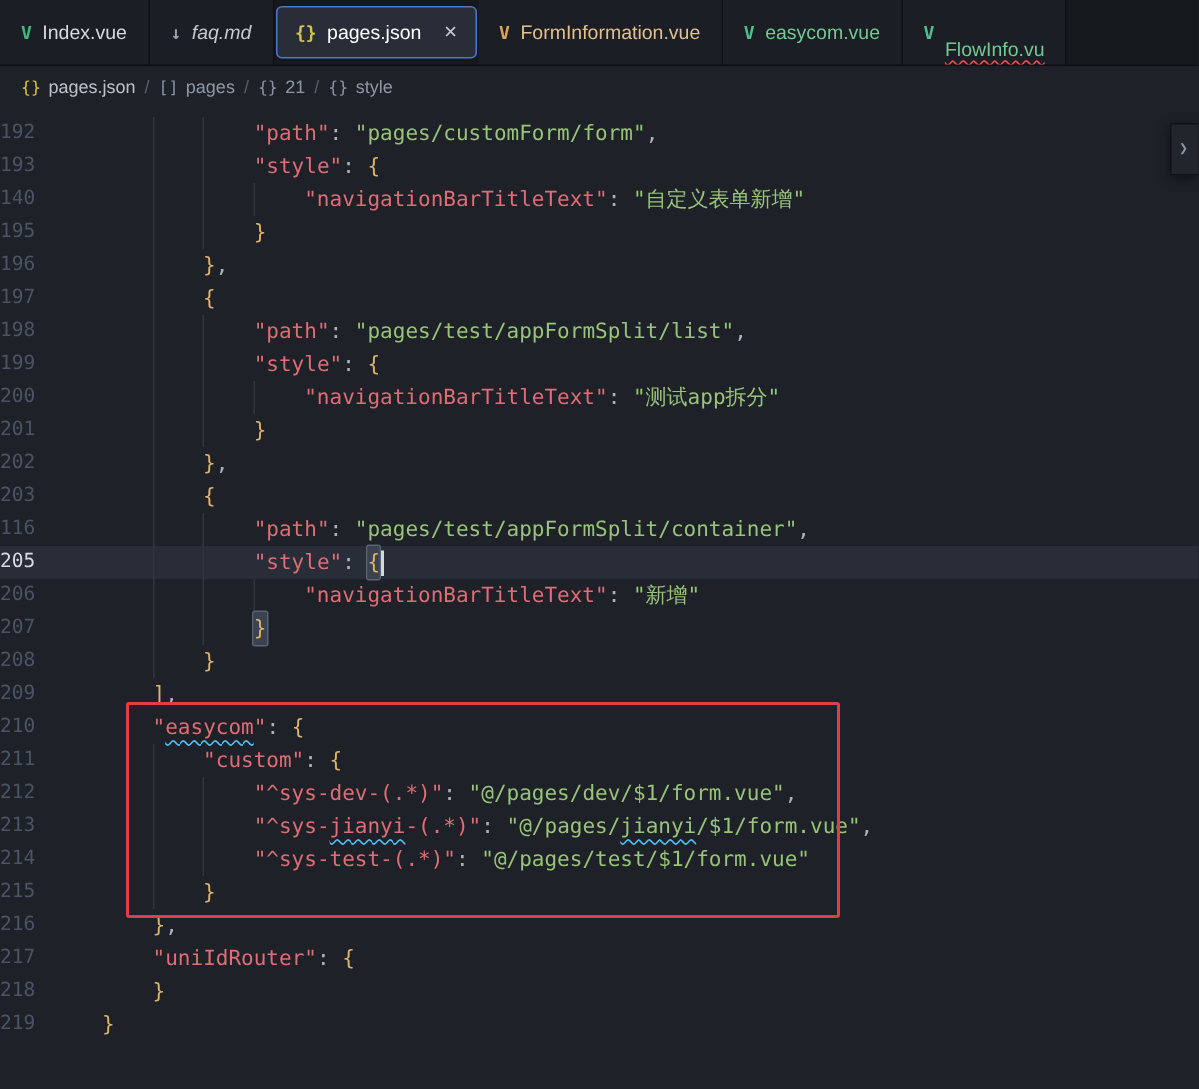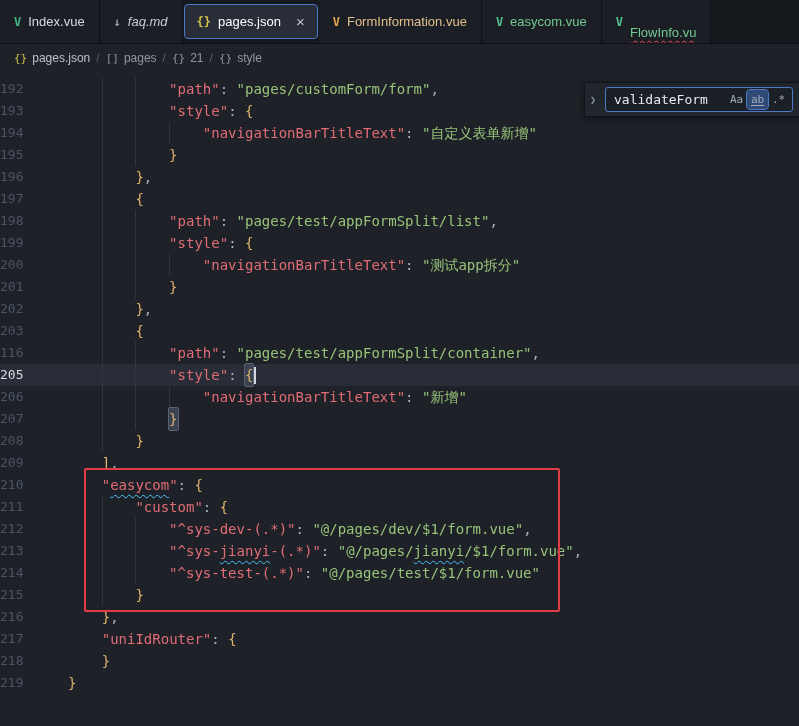--- a/index.html
+++ b/index.html
@@ -123,21 +123,21 @@
         <span class="gutter">193</span>
         <span class="gutter-pad"></span>
         <span class="indent first"></span>
         <span class="indent"></span>
         <span class="indent"></span>
         <span class="tok tok-k">"style"</span>
         <span class="tok tok-p">: </span>
         <span class="tok tok-b">{</span>
       </div>
       <div class="code-line">
-        <span class="gutter">194</span>
+        <span class="gutter">140</span>
         <span class="gutter-pad"></span>
         <span class="indent first"></span>
         <span class="indent"></span>
         <span class="indent"></span>
         <span class="indent"></span>
         <span class="tok tok-k">"navigationBarTitleText"</span>
         <span class="tok tok-p">: </span>
         <span class="tok tok-s">"自定义表单新增"</span>
       </div>
       <div class="code-line">
@@ -360,20 +360,14 @@
         <span class="gutter">219</span>
         <span class="gutter-pad"></span>
         <span class="tok tok-b">}</span>
       </div>
     </div>
 
   <div class="annotation-box"></div>
 
   <div class="find-widget">
     <div class="find-chevron">❯</div>
-    <div class="find-input">
-      <span class="find-text">validateForm</span>
-      <span class="find-toggle">Aa</span>
-      <span class="find-toggle on word-label">ab</span>
-      <span class="find-toggle">.*</span>
-    </div>
   </div>
 </div>
 
 </body></html>

